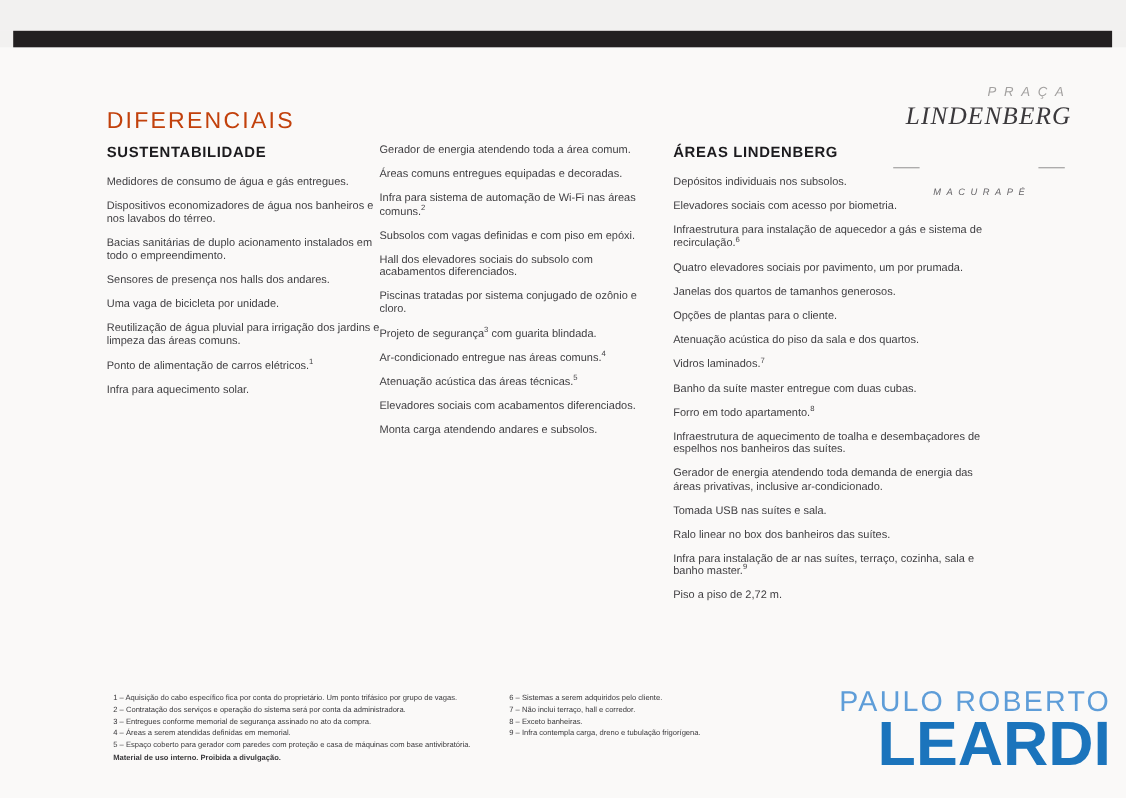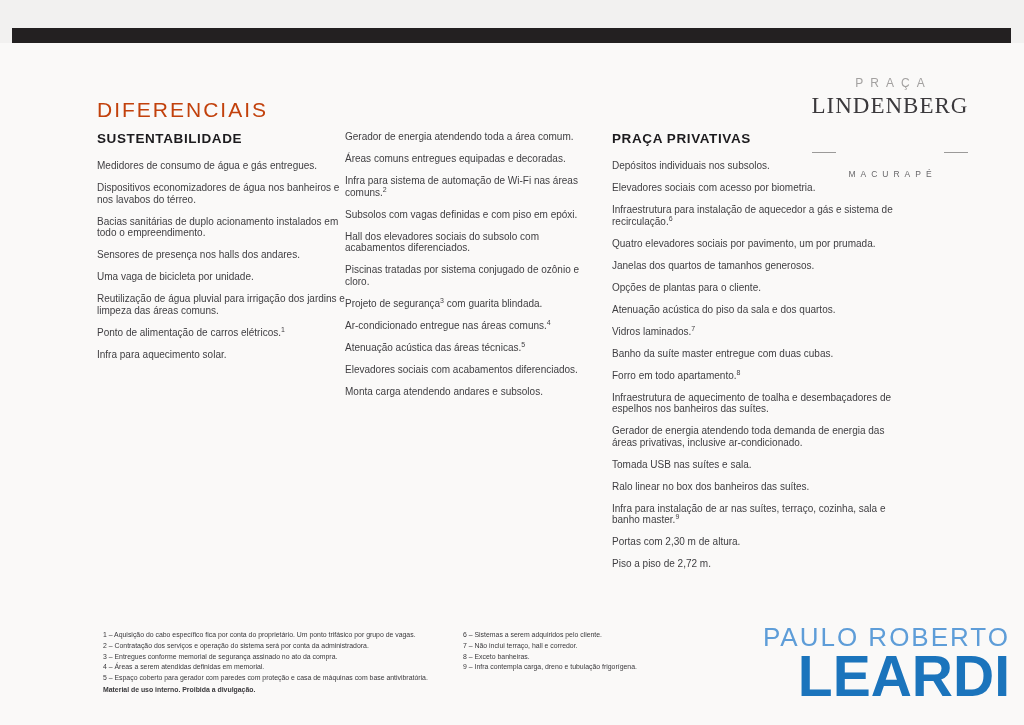--- a/index.html
+++ b/index.html
@@ -12,21 +12,21 @@
   .top-band{position:absolute;top:0;left:0;width:1024px;height:28px;background:#f2f1f0;}
   .bar-row{position:absolute;top:28px;left:0;width:1024px;height:15px;background:#f2f1f0;}
   .black-bar{position:absolute;top:28px;left:12px;width:999px;height:15px;background:#232021;}
 
   .page-title{
     position:absolute;left:97px;top:84px;
     font-size:21px;letter-spacing:2px;color:#c2410c;font-weight:400;
   }
 
   
-  .project-logo{position:absolute;left:806px;top:76px;width:168px;text-align:center;}
+  .project-logo{position:absolute;left:806px;top:76px;width:168px;text-align:right;font-style:italic;}
   .praca{font-size:12px;letter-spacing:7px;color:#a3a1a0;padding-left:7px;}
   .lindenberg{
     font-family:"Liberation Serif",serif;font-size:23px;color:#3b393c;
     letter-spacing:1px;margin-top:3px;white-space:nowrap;
   }
   .macurape-row{display:flex;align-items:center;justify-content:center;gap:7px;margin-top:6px;}
   .dash{width:24px;height:1px;background:#9b9a99;}
   .macurape{font-size:8.5px;letter-spacing:5px;color:#68676a;padding-left:5px;margin-top:44px;}
 
   
@@ -96,38 +96,37 @@
       <p>Piscinas tratadas por sistema conjugado de ozônio e cloro.</p>
       <p>Projeto de segurança<sup>3</sup> com guarita blindada.</p>
       <p>Ar-condicionado entregue nas áreas comuns.<sup>4</sup></p>
       <p>Atenuação acústica das áreas técnicas.<sup>5</sup></p>
       <p>Elevadores sociais com acabamentos diferenciados.</p>
       <p>Monta carga atendendo andares e subsolos.</p>
     </div>
 </section>
 
 <section class="col col-3">
-  <h2>PRAÇA PRIVATIVAS</h2>
+  <h2>ÁREAS LINDENBERG</h2>
   <div>
       <p>Depósitos individuais nos subsolos.</p>
       <p>Elevadores sociais com acesso por biometria.</p>
       <p>Infraestrutura para instalação de aquecedor a gás e sistema de recirculação.<sup>6</sup></p>
       <p>Quatro elevadores sociais por pavimento, um por prumada.</p>
       <p>Janelas dos quartos de tamanhos generosos.</p>
       <p>Opções de plantas para o cliente.</p>
       <p>Atenuação acústica do piso da sala e dos quartos.</p>
       <p>Vidros laminados.<sup>7</sup></p>
       <p>Banho da suíte master entregue com duas cubas.</p>
       <p>Forro em todo apartamento.<sup>8</sup></p>
       <p>Infraestrutura de aquecimento de toalha e desembaçadores de espelhos nos banheiros das suítes.</p>
       <p>Gerador de energia atendendo toda demanda de energia das áreas privativas, inclusive ar-condicionado.</p>
       <p>Tomada USB nas suítes e sala.</p>
       <p>Ralo linear no box dos banheiros das suítes.</p>
       <p>Infra para instalação de ar nas suítes, terraço, cozinha, sala e banho master.<sup>9</sup></p>
-      <p>Portas com 2,30 m de altura.</p>
       <p>Piso a piso de 2,72 m.</p>
     </div>
 </section>
 
 <div class="fn fn-left">
   <div>
       <div class="fn-line">1 – Aquisição do cabo específico fica por conta do proprietário. Um ponto trifásico por grupo de vagas.</div>
       <div class="fn-line">2 – Contratação dos serviços e operação do sistema será por conta da administradora.</div>
       <div class="fn-line">3 – Entregues conforme memorial de segurança assinado no ato da compra.</div>
       <div class="fn-line">4 – Áreas a serem atendidas definidas em memorial.</div>

